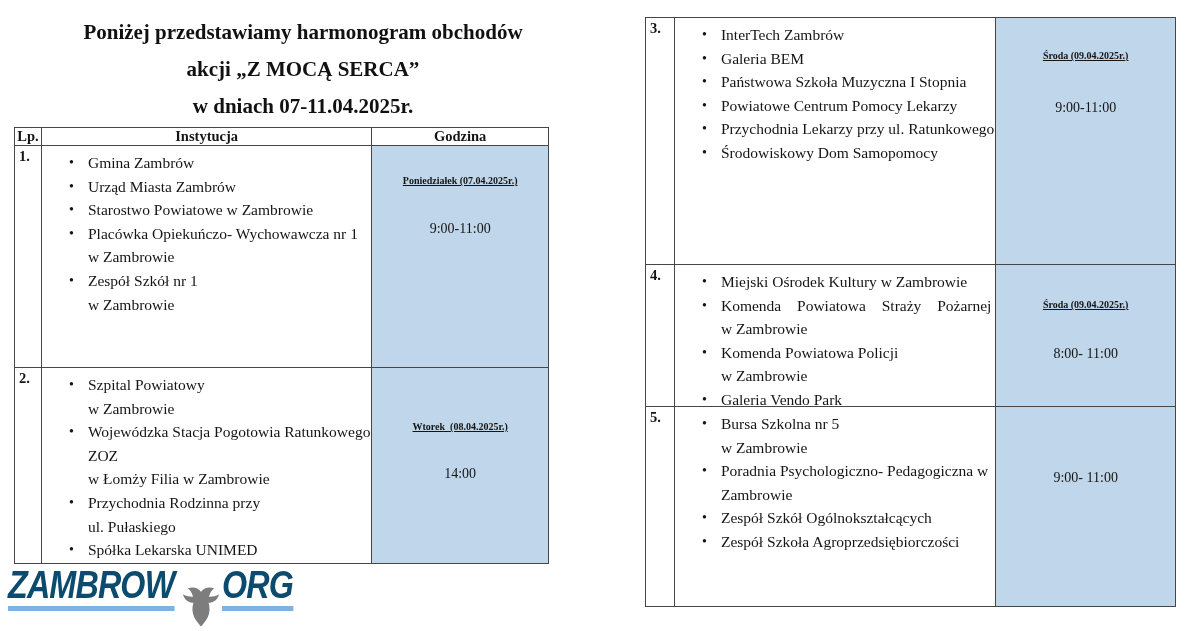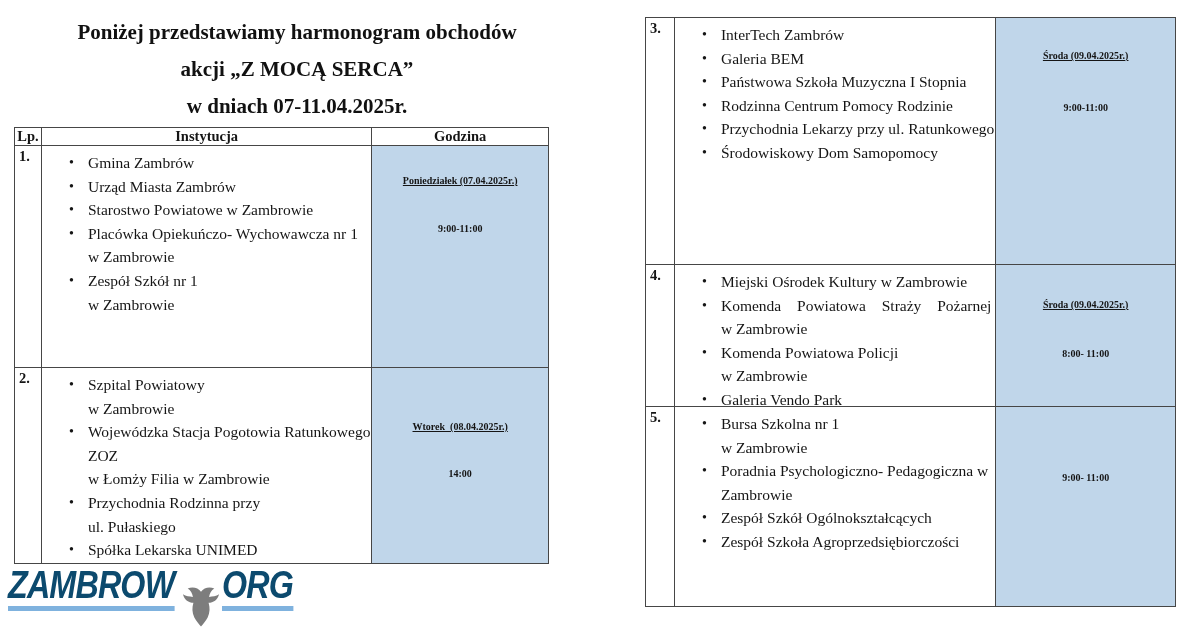--- a/index.html
+++ b/index.html
@@ -1,20 +1,20 @@
 <!DOCTYPE html>
 <html><head>
 <meta charset="utf-8">
 <style>
   html,body{margin:0;padding:0;background:#fff;}
   .page{position:relative;width:1200px;height:631px;background:#ffffff;overflow:hidden;
         font-family:"Liberation Serif",serif;color:#151515;}
 
   
-  .title{position:absolute;left:30px;top:14px;width:534px;text-align:center;
+  .title{position:absolute;left:36px;top:14px;width:534px;text-align:center;
          font-weight:bold;font-size:21px;line-height:37px;color:#111;}
 
   
   .tbl{position:absolute;border-top:1px solid #464646;border-left:1px solid #464646;box-sizing:border-box;}
   .tbl-left{left:14px;top:127px;width:535px;}
   .tbl-right{left:645px;top:17px;width:531px;}
   .tr{display:flex;}
   .td{border-right:1px solid #464646;border-bottom:1px solid #464646;box-sizing:border-box;overflow:hidden;}
   .c-lp{width:27px;}   .c-inst{width:331px;} .c-time{width:177px;}
   .r-lp{width:29px;}   .r-inst{width:322px;} .r-time{width:180px;}
@@ -24,21 +24,21 @@
 
   .inst{padding:5px 4px 0 27px;font-size:15.5px;}
   .item{display:flex;}
   .bullet{flex:0 0 19px;font-size:14px;line-height:23.6px;}
   .lines{flex:1;min-width:0;}
   .lines span{display:block;line-height:23.6px;white-space:nowrap;}
   .lines span.justify{white-space:normal;text-align:justify;text-align-last:justify;}
 
   .time-cell{background:#C0D6EA;text-align:center;}
   .day{font-weight:bold;font-size:10px;text-decoration:underline;white-space:pre;line-height:18px;}
-  .hours{font-weight:bold;font-size:10px;white-space:pre;line-height:18px;}
+  .hours{font-weight:normal;font-size:14px;white-space:pre;line-height:18px;}
 
   
   .pt26{padding-top:26px;} .pt50{padding-top:50px;} .pt29{padding-top:29px;} .pt31{padding-top:31px;}
   .mt30{margin-top:30px;} .mt29{margin-top:29px;} .mt34{margin-top:34px;} .mt31{margin-top:31px;}
 
   
   .logo{position:absolute;left:8px;top:565px;display:flex;align-items:flex-start;
         font-family:"Liberation Sans",sans-serif;font-style:italic;font-weight:bold;color:#0c4a6e;}
   .word-wrap{display:flex;flex-direction:column;transform:scaleX(0.85);transform-origin:0 0;}
   .w1{margin-right:-22px;}
@@ -164,21 +164,21 @@
         </div>
         <div class="item">
           <span class="bullet">•</span>
           <div class="lines">
               <span>Państwowa Szkoła Muzyczna I Stopnia</span>
             </div>
         </div>
         <div class="item">
           <span class="bullet">•</span>
           <div class="lines">
-              <span>Rodzinna Centrum Pomocy Rodzinie</span>
+              <span>Powiatowe Centrum Pomocy Lekarzy</span>
             </div>
         </div>
         <div class="item">
           <span class="bullet">•</span>
           <div class="lines">
               <span>Przychodnia Lekarzy przy ul. Ratunkowego</span>
             </div>
         </div>
         <div class="item">
           <span class="bullet">•</span>
@@ -228,21 +228,21 @@
         <div class="hours mt31">8:00- 11:00</div>
       </div>
     </div>
 
     <div class="tr" style="height:200px">
       <div class="td r-lp num">5.</div>
       <div class="td r-inst inst">
         <div class="item">
           <span class="bullet">•</span>
           <div class="lines">
-            <span>Bursa Szkolna nr 1</span>
+            <span>Bursa Szkolna nr 5</span>
             <span>w Zambrowie</span>
           </div>
         </div>
         <div class="item">
           <span class="bullet">•</span>
           <div class="lines">
             <span>Poradnia Psychologiczno- Pedagogiczna w</span>
             <span>Zambrowie</span>
           </div>
         </div>

